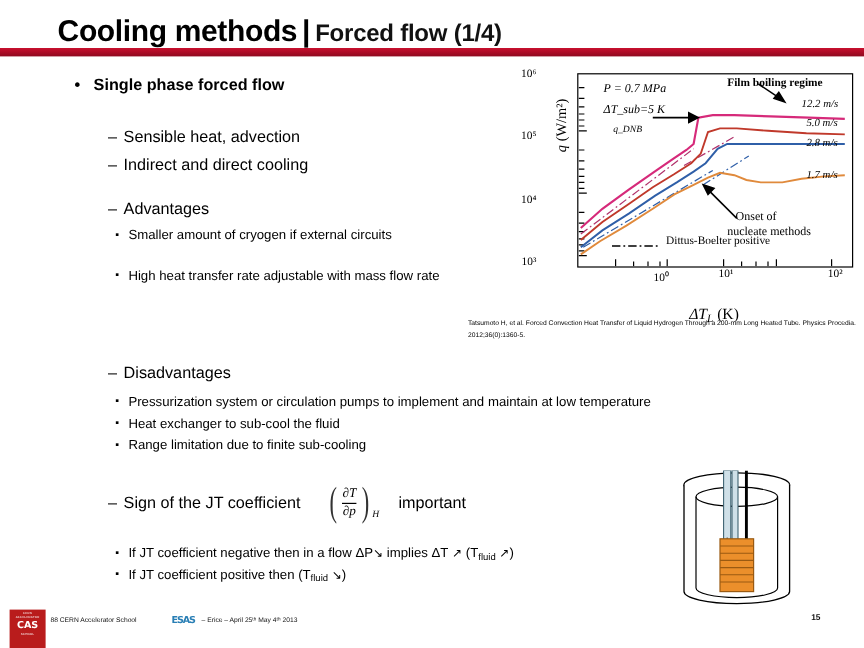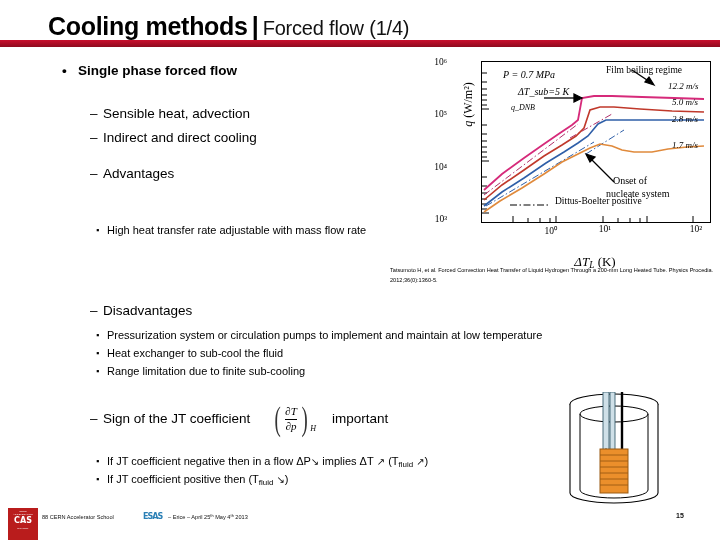--- a/index.html
+++ b/index.html
@@ -16,21 +16,21 @@
   .title-wrap{position:absolute;left:0;top:10px;width:720px;height:38px;}
   .title{
     position:absolute;left:48px;top:2px;white-space:nowrap;
   }
   .title .t-main{
     font-size:25px;font-weight:bold;letter-spacing:-0.3px;color:#000;
     font-family:"Liberation Sans", sans-serif;
   }
   .title .t-sep{font-size:25px;font-weight:bold;padding:0 4px;}
   .title .t-sub{
-    font-size:20px;font-weight:normal;color:#111;letter-spacing:-0.2px;
+    font-size:20px;font-weight:bold;color:#111;letter-spacing:-0.2px;
   }
   .title-rule{
     position:absolute;left:0;top:40px;width:720px;height:7px;
     background:linear-gradient(180deg,#c8102e 0%,#b00c27 45%,#8e0a1f 100%);
   }
 
   
   .lvl1{
     position:absolute;font-size:13.5px;font-weight:bold;color:#000;white-space:nowrap;
   }
@@ -150,20 +150,23 @@
 
   <div class="lvl2" style="left:90px;top:106px;">
     <span class="dash">–</span><span>Sensible heat, advection</span>
   </div>
   <div class="lvl2" style="left:90px;top:130px;">
     <span class="dash">–</span><span>Indirect and direct cooling</span>
   </div>
 
   <div class="lvl2" style="left:90px;top:166px;">
     <span class="dash">–</span><span>Advantages</span>
+  </div>
+  <div class="lvl3" style="left:96px;top:190px;">
+    <span class="sq">▪</span><span>Smaller amount of cryogen if external circuits</span>
   </div>
   <div class="lvl3" style="left:96px;top:224px;">
     <span class="sq">▪</span><span>High heat transfer rate adjustable with mass flow rate</span>
   </div>
 
   <div class="lvl2" style="left:90px;top:303px;">
     <span class="dash">–</span><span>Disadvantages</span>
   </div>
   <div class="lvl3" style="left:96px;top:329px;">
     <span class="sq">▪</span><span>Pressurization system or circulation pumps to implement and maintain at low temperature</span>
@@ -294,25 +297,25 @@
         <g stroke="#000" stroke-width="1.3" fill="#000">
           <line x1="132" y1="120" x2="108" y2="96"></line>
           <polygon points="104,92 113,95 108,100"></polygon>
         </g>
 
         <line x1="28" y1="143" x2="68" y2="143" stroke="#000" stroke-width="1.1" stroke-dasharray="7,2.5,1.5,2.5"></line>
       </svg>
     </div>
 
     <div class="ann it" style="left:62px;top:12px;font-size:10px;">P = 0.7 MPa</div>
-    <div class="ann it" style="left:77px;top:29px;font-size:10px;">ΔT_sub=5 K</div>
+    <div class="ann it" style="left:62px;top:29px;font-size:10px;">ΔT_sub=5 K</div>
     <div class="ann it" style="left:70px;top:46px;font-size:8px;">q_DNB</div>
-    <div class="ann" style="left:165px;top:8px;font-weight:normal;font-size:9.5px;">Film boiling regime</div>
+    <div class="ann" style="left:165px;top:8px;font-weight:bold;font-size:9.5px;">Film boiling regime</div>
     <div class="ann" style="left:172px;top:118px;font-size:10px;">Onset of</div>
-    <div class="ann" style="left:165px;top:131px;font-size:10px;">nucleate system</div>
+    <div class="ann" style="left:165px;top:131px;font-size:10px;">nucleate methods</div>
     <div class="ann" style="left:114px;top:139px;font-size:9.5px;">Dittus-Boelter positive</div>
 
     <div class="vlab" style="left:227px;top:24px;">12.2 m/s</div>
     <div class="vlab" style="left:231px;top:40px;">5.0 m/s</div>
     <div class="vlab" style="left:231px;top:57px;">2.8 m/s</div>
     <div class="vlab" style="left:231px;top:83px;">1.7 m/s</div>
   </div>
 
   <div class="citation">Tatsumoto H, et al. Forced Convection Heat Transfer of Liquid Hydrogen Through a 200-mm Long Heated Tube. Physics Procedia. 2012;36(0):1360-5.</div>
 

